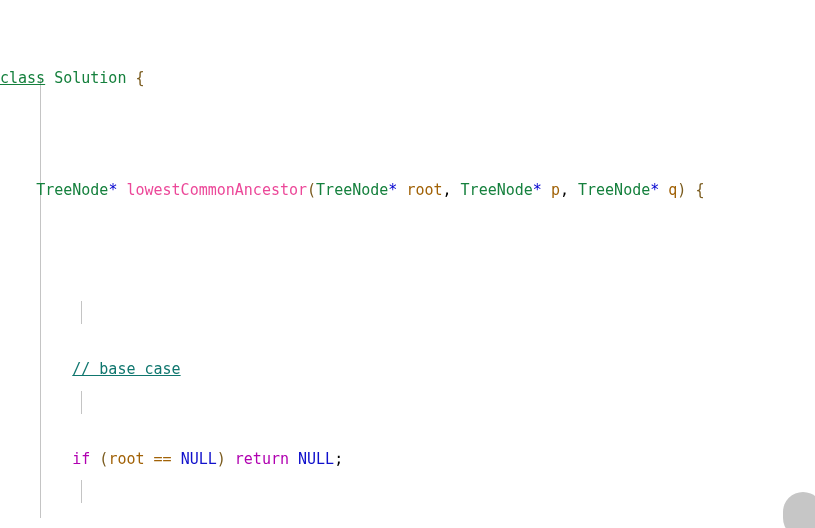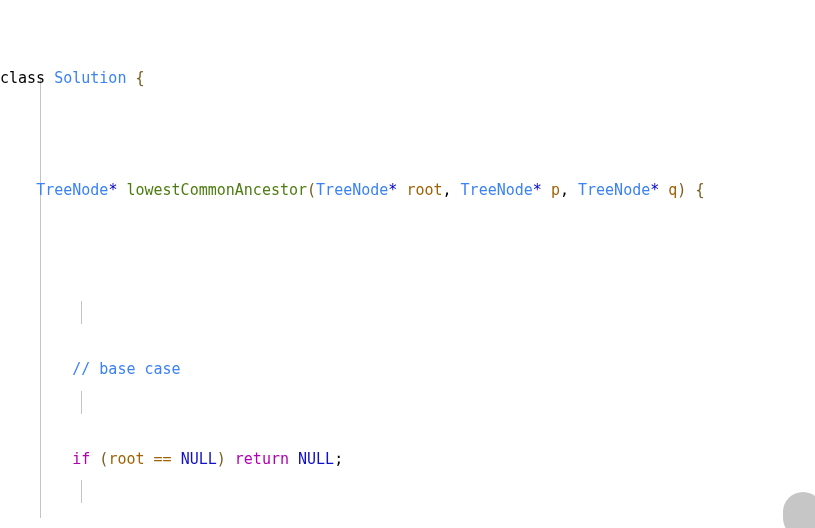--- a/index.html
+++ b/index.html
@@ -33,29 +33,29 @@
     z-index: 2;
   }
 
   .line {
     height: 22.4px;
     white-space: pre;
     color: #000000;
   }
 
   
-  .kw      { color: #000000; }            
-  .type    { color: #3b82f6; }            
+  .kw      { color: #15803d; text-decoration: underline; }            
+  .type    { color: #15803d; }            
   .star    { color: #0000D0; }            
-  .fn      { color: #4d7c0f; }            
+  .fn      { color: #ec4899; }            
   .brace   { color: #7A5B1E; }            
   .ctrl    { color: #B000B0; }            
   .const   { color: #1111CC; }            
   .punct   { color: #000000; }
-  .cmt     { color: #3b82f6; }
+  .cmt     { color: #0f766e; text-decoration: underline; }
   .id      { color: #a16207; }
 
   
   .guide {
     position: absolute;
     width: 1px;
     background: #c4c4c4;
     z-index: 1;
   }
 

